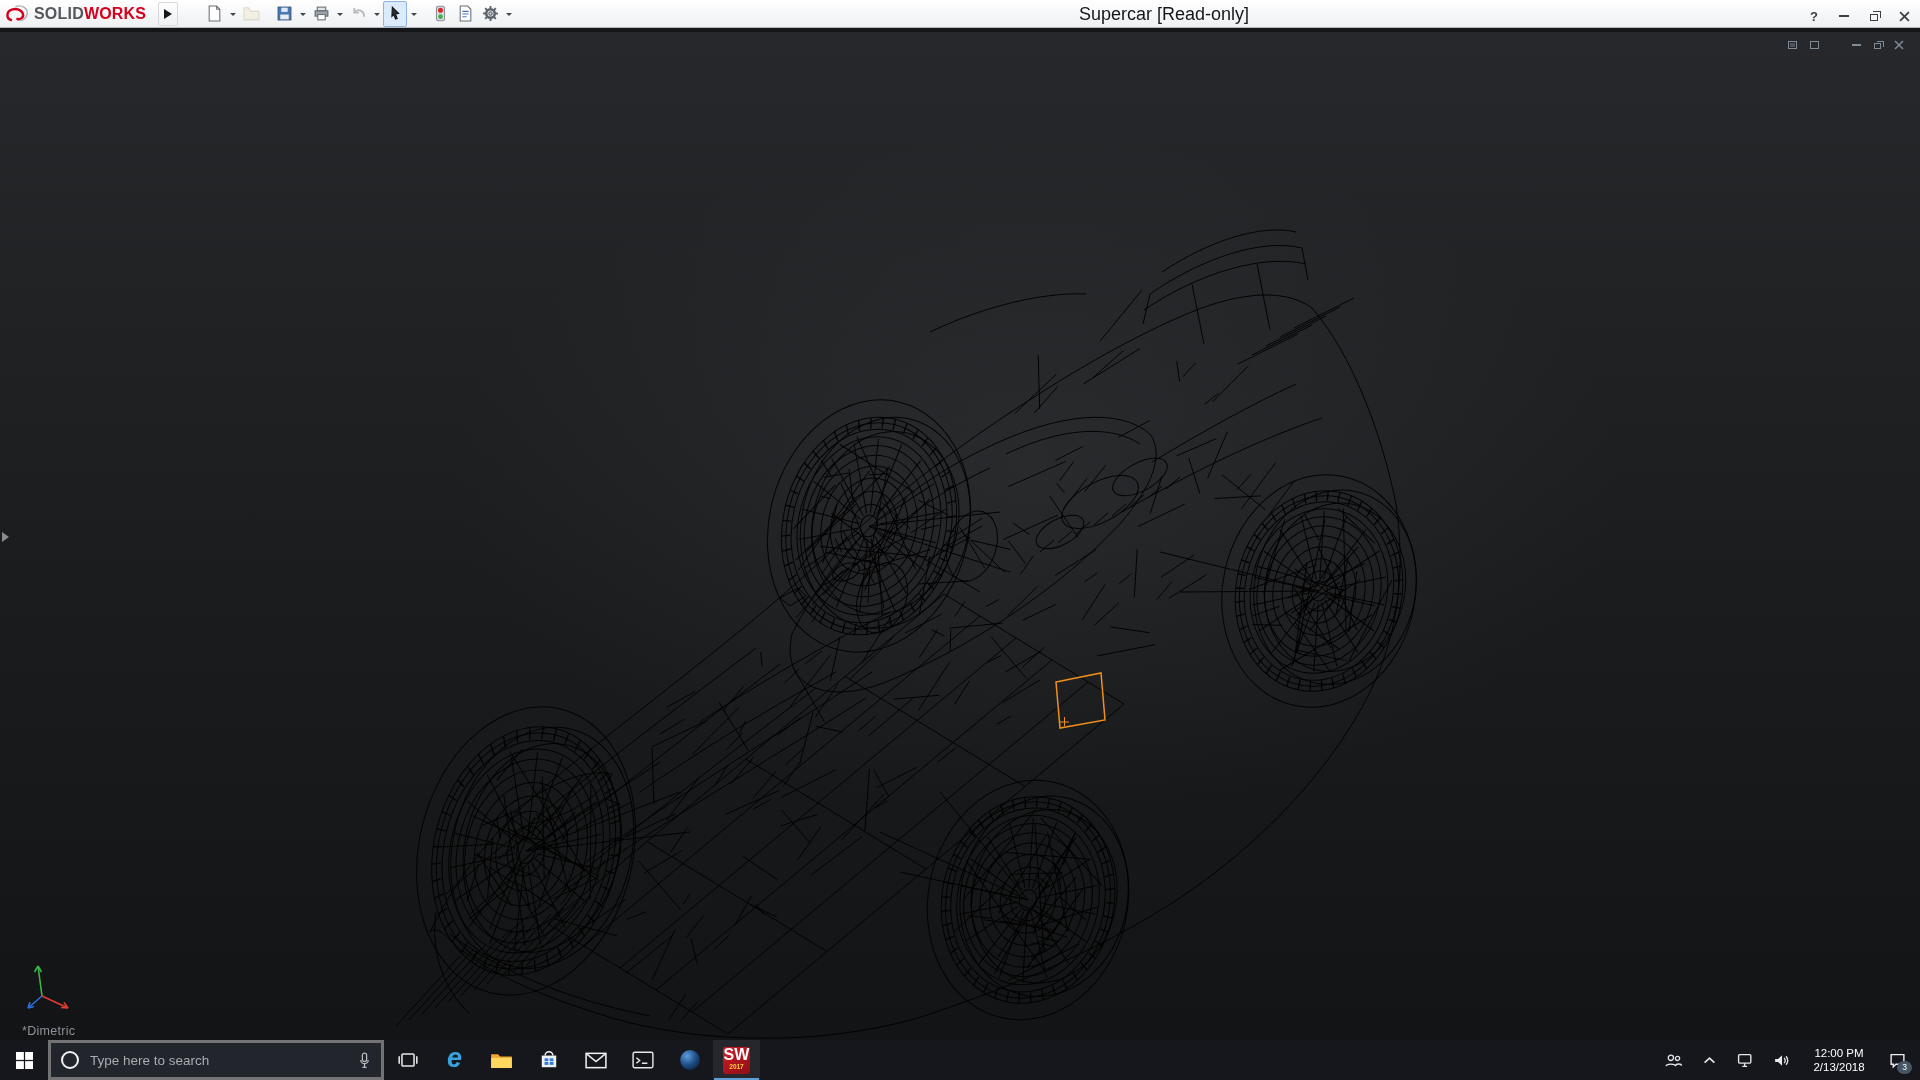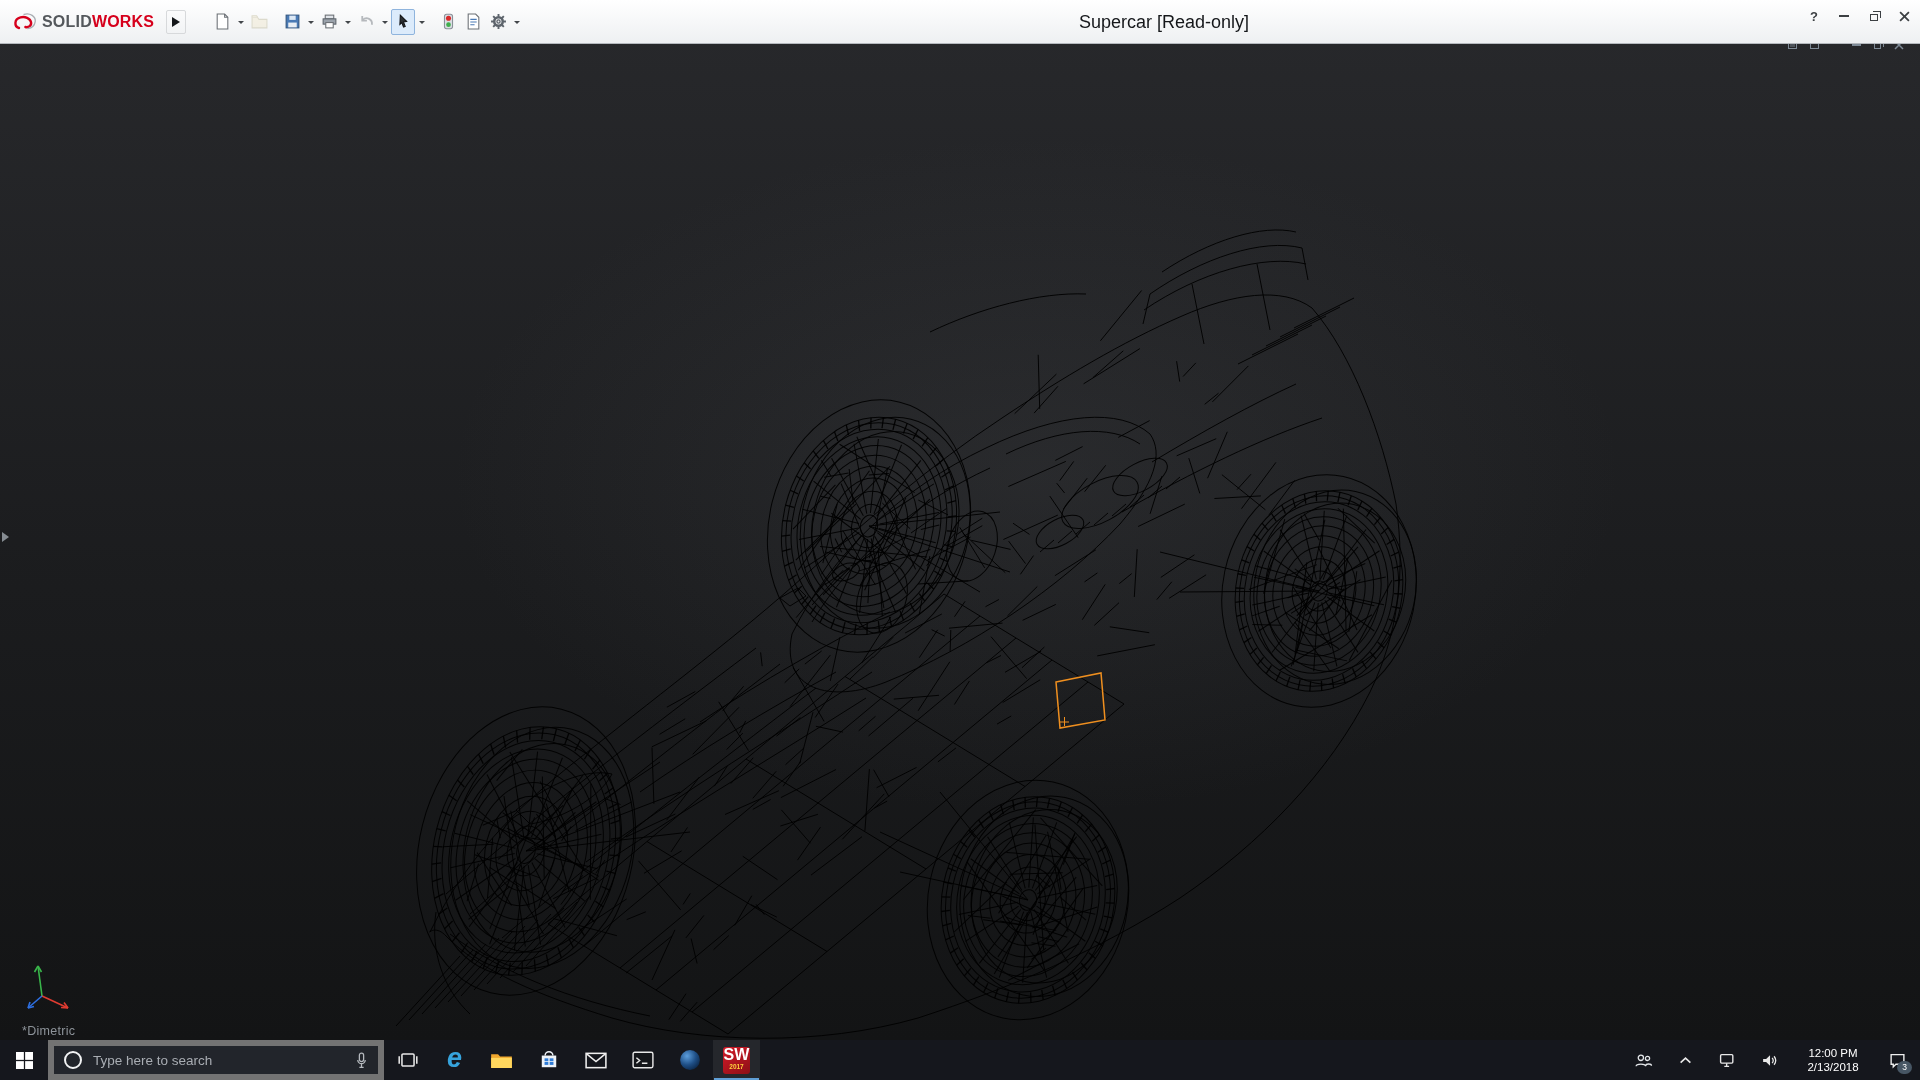--- a/index.html
+++ b/index.html
@@ -1,22 +1,22 @@
 <!DOCTYPE html>
 <html><head>
 <meta charset="utf-8">
 <style>
   html,body{margin:0;padding:0}
   body{width:1920px;height:1080px;position:relative;overflow:hidden;background:#141516;
        font-family:"Liberation Sans",sans-serif;user-select:none}
 
   
-  #titlebar{position:absolute;top:0;left:0;right:0;height:44px;
+  #titlebar{position:absolute;top:0;left:0;right:0;height:28px;
     background:linear-gradient(#ffffff,#eef0f2);border-bottom:1px solid #b5b9be;
-    display:flex;align-items:center;padding-left:12px;box-sizing:border-box;z-index:5}
+    display:flex;align-items:center;padding-left:4px;box-sizing:border-box;z-index:5}
   .brand{display:flex;align-items:center;gap:4px}
   .brand-text{font-size:16px;font-weight:bold;letter-spacing:.2px}
   .brand-solid{color:#54585c}
   .brand-works{color:#d6001c}
   .menu-flyout{width:20px;height:24px;margin-left:12px;display:flex;align-items:center;justify-content:center;
     background:none;border:1px solid #d7d9db;border-radius:2px;cursor:pointer;padding:0}
   .menu-flyout .tri{width:0;height:0;border-style:solid;border-width:5px 0 5px 8px;
     border-color:transparent transparent transparent #15171a}
   .qat{display:flex;align-items:center;margin-left:24px;gap:1px}
   .qat .btn{height:26px;min-width:24px;display:flex;align-items:center;justify-content:center;
@@ -57,36 +57,36 @@
     border-left:7px solid #868c92;cursor:pointer;background:none;padding:0}
   #triad{position:absolute;left:22px;bottom:26px}
   #view-label{position:absolute;left:22px;bottom:2px;font-size:12.5px;color:#8d9399;letter-spacing:.3px}
 
   
   #taskbar{position:absolute;left:0;right:0;bottom:0;height:40px;background:#15171d;
     display:flex;align-items:stretch;z-index:6}
   .tb-btn{background:none;border:none;display:flex;align-items:center;justify-content:center;
     cursor:pointer;position:relative;padding:0}
   #start-btn{width:48px}
-  #search-box{width:336px;background:#22252b;border:6px solid #737373;box-sizing:border-box;
+  #search-box{width:336px;background:#22252b;border:3px solid #737373;box-sizing:border-box;
     display:flex;align-items:center;padding:12px 10px;gap:9px}
   #search-box input{flex:1;background:transparent;border:none;outline:none;font-size:13.5px;
     color:#d5d8db;font-family:"Liberation Sans",sans-serif;min-width:0}
   #search-box input::placeholder{color:#a9adb3}
   .cortana-ring{width:14px;height:14px;border:2px solid #f2f3f4;border-radius:50%;flex:none}
   .tb-app{width:47px}
   .tb-app svg,.tb-app span{display:block}
   .tb-app.active{background:rgba(255,255,255,.07)}
   .tb-app.active::after{content:"";position:absolute;left:1px;right:1px;bottom:0;height:2px;background:#609fd6}
   .sw-tile{width:27px;height:27px;border-radius:3px;background:linear-gradient(145deg,#d31a28,#8c0f16);
     display:flex;flex-direction:column;align-items:center;justify-content:center;line-height:1}
   .sw-tile .l1{font-size:16px;font-weight:bold;color:#fff}
   .sw-tile .l2{font-size:6.5px;font-weight:bold;color:#ffd23e;margin-top:1px}
   .edge-e{font-size:27px;font-weight:bold;color:#36a3dc;line-height:1;margin-top:-3px;font-style:italic}
-  #tray{margin-left:auto;display:flex;align-items:center;gap:12px;padding-right:8px}
+  #tray{margin-left:auto;display:flex;align-items:center;gap:6px;padding-right:8px}
   .tray-btn{background:none;border:none;display:flex;align-items:center;justify-content:center;
     cursor:pointer;width:30px;height:40px;position:relative;padding:0}
   #clock-btn{flex-direction:column;width:74px;color:#fff;font-size:11.5px;line-height:14px;text-align:center}
   .badge{position:absolute;right:0;bottom:6px;min-width:13px;height:13px;border-radius:7px;
     background:#475664;color:#fff;font-size:8.5px;line-height:13px;text-align:center;padding:0 1px}
 </style>
 </head>
 <body>
 
 <header id="titlebar">

